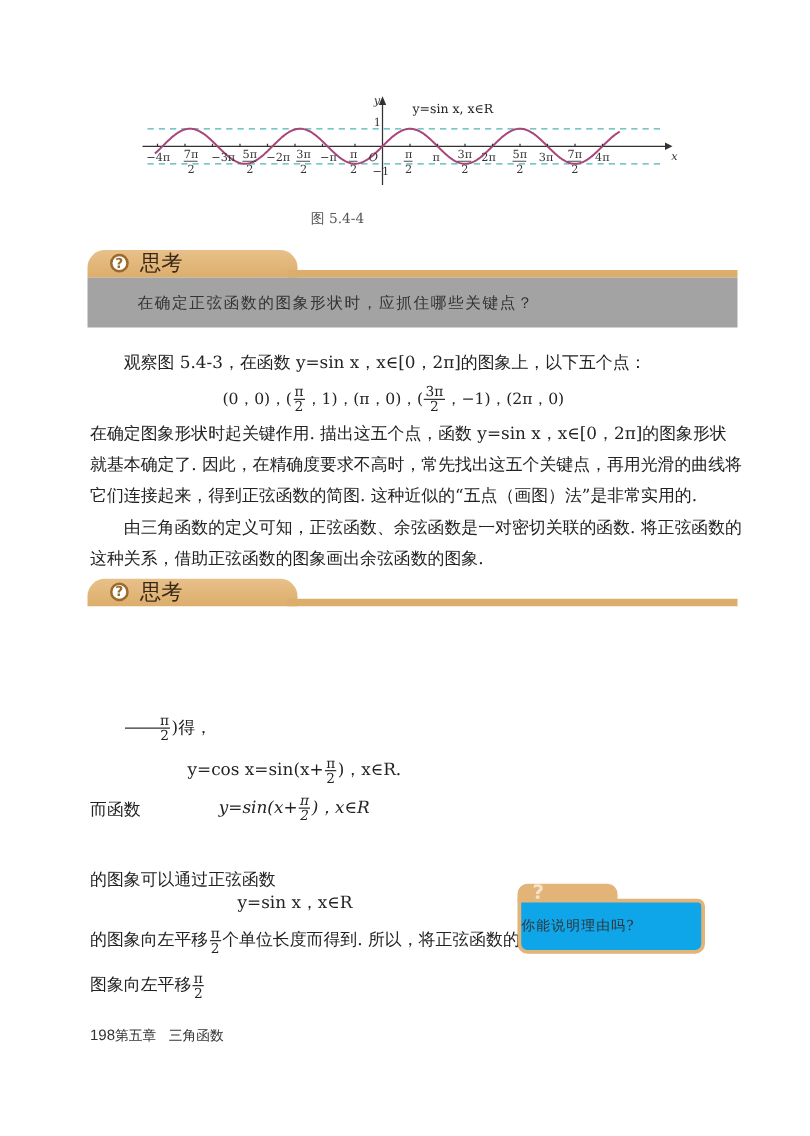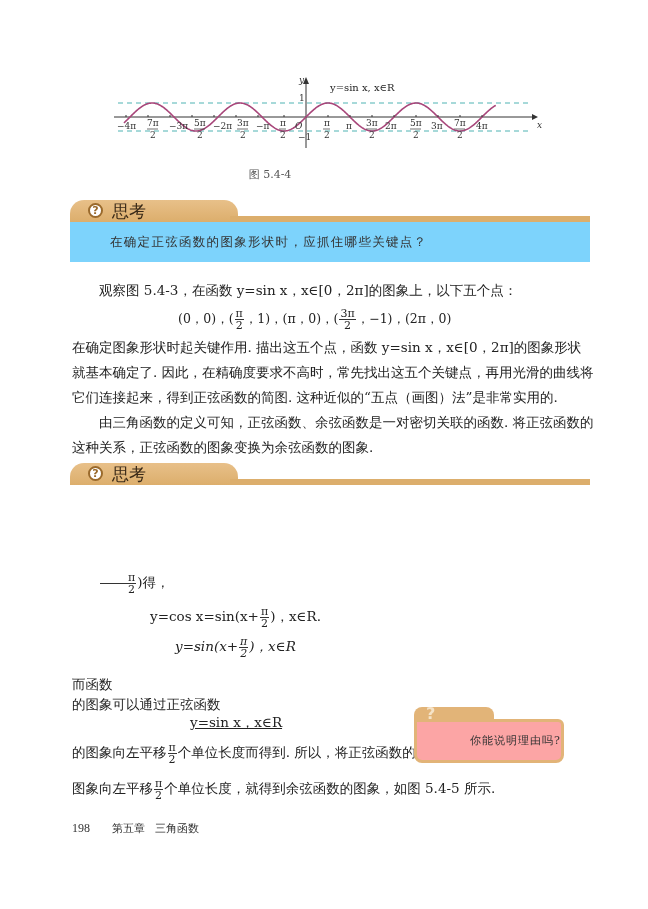--- a/index.html
+++ b/index.html
@@ -11,21 +11,21 @@
   .graph { left: 100px; top: 72px; width: 450px; height: 80px; }
   .caption { left: 0; width: 540px; top: 167px; text-align: center; font-size: 11px; color: #555; }
   .think { left: 70px; width: 520px; }
   .think .tab {
     position: absolute; left: 0; top: 0; width: 168px; height: 22px;
     background: linear-gradient(to bottom, #e8c089, #dcae6c);
     border-radius: 14px 14px 0 0;
   }
   .think .strip { position: absolute; left: 160px; right: 0; top: 16px; height: 6px; background: #dcae6c; }
   .think .body {
-    position: absolute; left: 0; right: 0; top: 22px; background: #7dd3fc;
+    position: absolute; left: 0; right: 0; top: 22px; background: #a3a3a3;
   }
   .qicon {
     position: absolute; left: 18px; top: 3px; width: 15px; height: 15px; border-radius: 50%;
     background: #fff; border: 2px solid #9a6a2c; box-sizing: border-box;
     font: bold 11px/11px "DejaVu Sans", sans-serif; color: #9a6a2c; text-align: center;
   }
   .think-title { position: absolute; left: 42px; top: 1px; font: 17px/20px "DejaVu Sans", sans-serif; color: #3a2a18; }
   .think-text { font-size: 12.5px; letter-spacing: 1.3px; color: #333; }
   .p { font-size: 13.5px; line-height: 25px; color: #222; white-space: nowrap; }
   .indent { text-indent: 27px; }
@@ -33,26 +33,26 @@
   .frac { display: inline-block; vertical-align: middle; text-align: center; font-size: 11px; line-height: 11px; margin: 0 1px; }
   .frac span { display: block; }
   .frac .num { border-bottom: 1px solid #333; padding: 0 1px; }
   .side-box { left: 414px; top: 707px; width: 150px; height: 55px; }
   .side-box .stab {
     position: absolute; left: 0; top: 0; width: 80px; height: 14px;
     background: #e2b478; border-radius: 8px 8px 0 0;
   }
   .side-box .sbody {
     position: absolute; left: 0; top: 12px; width: 150px; height: 44px; box-sizing: border-box;
-    border: 3px solid #e2b478; border-radius: 0 6px 8px 8px; background: #fca5a5;
-    text-align: right; font-size: 11px; line-height: 38px; letter-spacing: 1px; color: #333;
+    border: 3px solid #e2b478; border-radius: 0 6px 8px 8px; background: #0ea5e9;
+    text-align: left; font-size: 11px; line-height: 38px; letter-spacing: 1px; color: #333;
   }
   .side-box .sq { position: absolute; left: 12px; top: -3px; font: bold 16px "DejaVu Sans", sans-serif; color: #f5e3c8; }
   .footer { left: 72px; top: 821px; font-size: 11px; color: #333; }
-  .footer .pg { font-family: Liberation Serif, serif; font-size: 12px; margin-right: 22px; }
+  .footer .pg { font-family: Liberation Sans, sans-serif; font-size: 12px; margin-right: 0; }
   .footer .sp { margin-left: 10px; }
 </style>
 </head>
 <body>
 
 <div class="abs graph">
   <svg width="450" height="80" viewBox="0 0 450 80">
 
     <line x1="18" y1="31" x2="432" y2="31" stroke="#4fb3b3" stroke-width="1" stroke-dasharray="5,4"></line>
     <line x1="18" y1="59" x2="432" y2="59" stroke="#4fb3b3" stroke-width="1" stroke-dasharray="5,4"></line>
@@ -144,46 +144,46 @@
   <span>观察图 5.4-3，在函数 </span><span class="math">y=sin x，x∈[0，2π]</span><span>的图象上，以下五个点：</span>
 </div>
 <div class="abs p" style="left:178px;top:306px;font-size:12.5px;">
   <span>(0，0)，(</span><span class="frac"><span class="num">π</span><span>2</span></span><span>，1)，(π，0)，</span>(<span class="frac"><span class="num">3π</span><span>2</span></span><span>，−1)，(2π，0)</span>
 </div>
 <div class="abs p" style="left:72px;top:335px;">在确定图象形状时起关键作用. 描出这五个点，函数 y=sin x，x∈[0，2π]的图象形状</div>
 <div class="abs p" style="left:72px;top:360px;">就基本确定了. 因此，在精确度要求不高时，常先找出这五个关键点，再用光滑的曲线将</div>
 <div class="abs p" style="left:72px;top:385px;">它们连接起来，得到正弦函数的简图. 这种近似的“五点（画图）法”是非常实用的.</div>
 
 <div class="abs p indent" style="left:72px;top:410px;">由三角函数的定义可知，正弦函数、余弦函数是一对密切关联的函数. 将正弦函数的</div>
-<div class="abs p" style="left:72px;top:435px;">这种关系，正弦函数的图象变换为余弦函数的图象.</div>
+<div class="abs p" style="left:72px;top:435px;">这种关系，借助正弦函数的图象画出余弦函数的图象.</div>
 
 <div class="abs think" style="top:463px;height:84px;">
   <div class="tab"></div>
   <div class="strip"></div>
   <div class="qicon">?</div>
   <div class="think-title">思考</div>
 </div>
 
 <div class="abs p indent" style="left:72px;top:570px;">
   <span class="frac"><span class="num">π</span><span>2</span></span><span>)得，</span>
 </div>
 <div class="abs p" style="left:150px;top:604px;">
   <span>y=cos x=sin(x+</span><span class="frac"><span class="num">π</span><span>2</span></span><span>)，x∈R.</span>
 </div>
-<div class="abs p" style="left:72px;top:672px;">而函数</div>
+<div class="abs p" style="left:72px;top:636px;">而函数</div>
 <div class="abs p" style="left:175px;top:634px;font-style:italic;">
   <span>y=sin(x+</span><span class="frac"><span class="num">π</span><span>2</span></span><span>)，x∈R</span>
 </div>
 <div class="abs p" style="left:72px;top:692px;">的图象可以通过正弦函数</div>
-<div class="abs p" style="left:190px;top:710px;text-decoration:underline;">y=sin x，x∈R</div>
+<div class="abs p" style="left:190px;top:710px;">y=sin x，x∈R</div>
 <div class="abs p" style="left:72px;top:740px;">
   <span>的图象向左平移</span><span class="frac"><span class="num">π</span><span>2</span></span><span>个单位长度而得到. 所以，将正弦函数的</span>
 </div>
 <div class="abs p" style="left:72px;top:776px;">
-  <span>图象向左平移</span><span class="frac"><span class="num">π</span><span>2</span></span><span>个单位长度，就得到余弦函数的图象，如图 5.4-5 所示.</span>
+  <span>图象向左平移</span><span class="frac"><span class="num">π</span><span>2</span></span>
 </div>
 
 <div class="abs side-box">
   <div class="stab"></div>
   <div class="sq">?</div>
   <div class="sbody">你能说明理由吗?</div>
 </div>
 
 <div class="abs footer">
   <span class="pg">198</span><span>第五章</span><span class="sp">三角函数</span>

